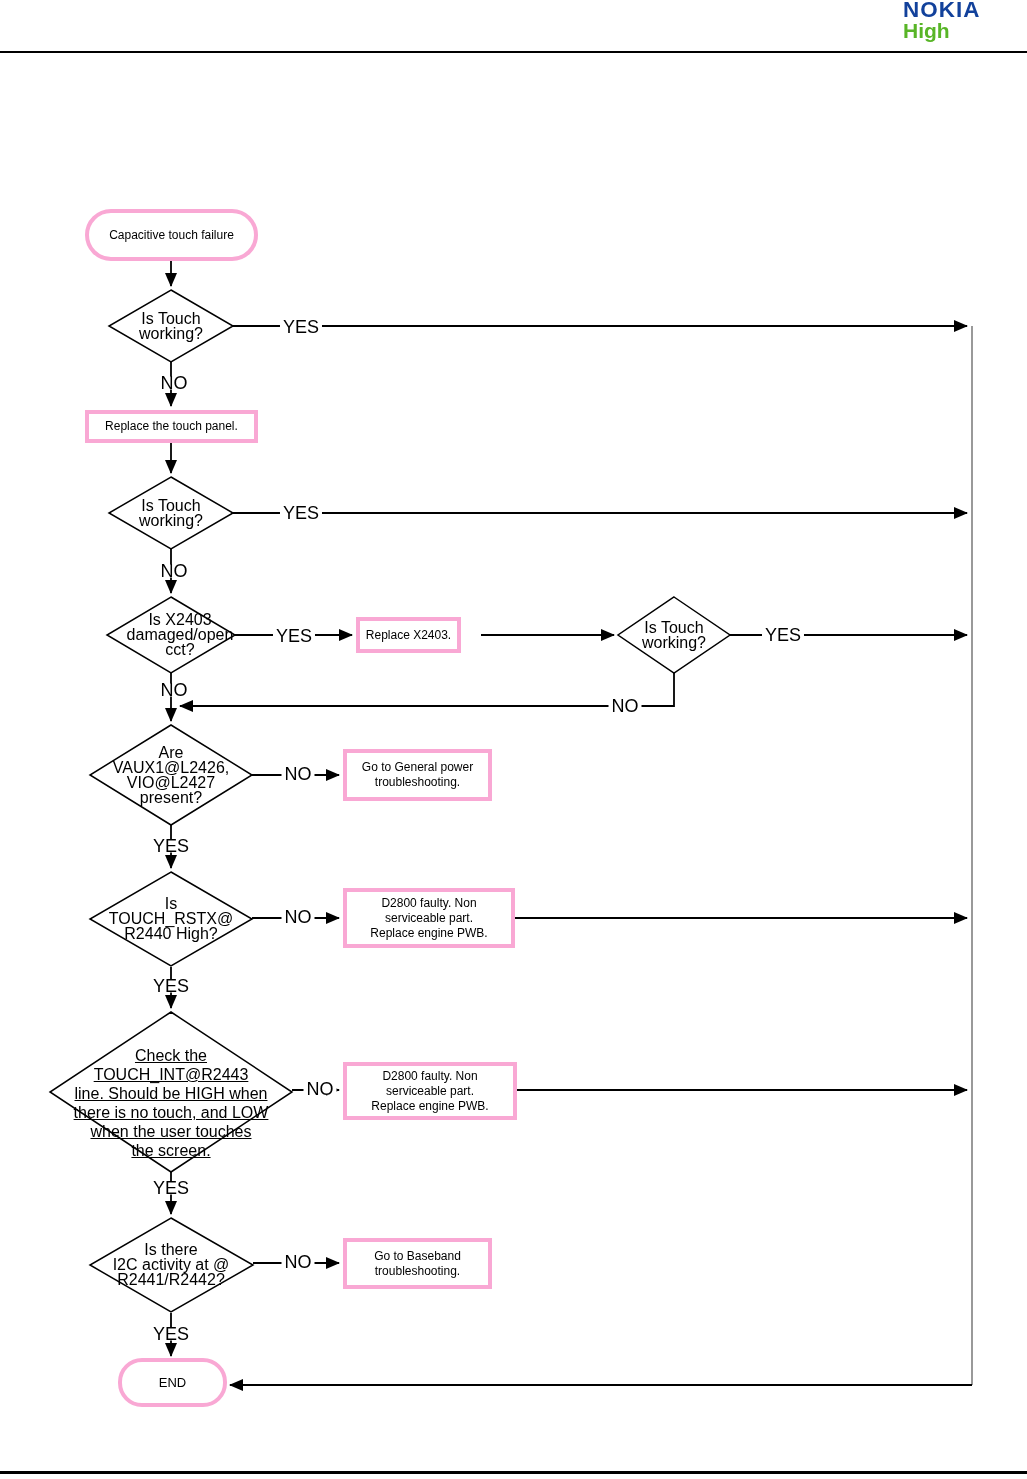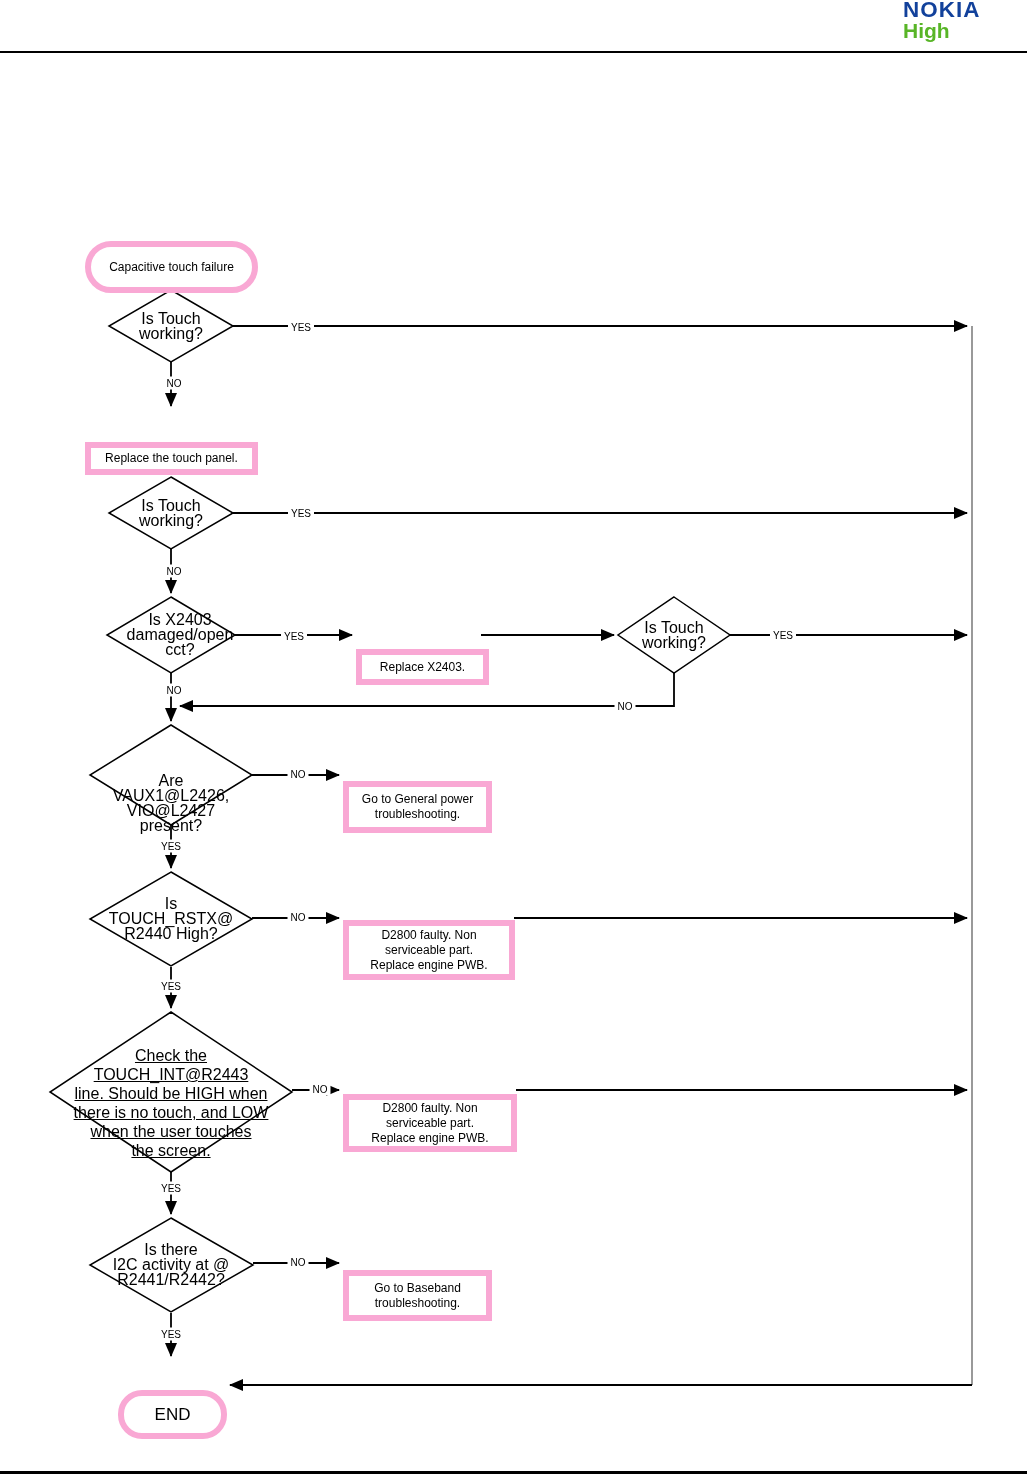--- a/index.html
+++ b/index.html
@@ -20,36 +20,36 @@
   .rule-bottom { position:absolute; left:0; top:1471px; width:1027px; height:3px; background:#000; }
 
   
   .wires { position:absolute; left:0; top:0; }
   .wire  { stroke:#000; stroke-width:1.8; fill:none; }
   .wire-thin { stroke:#555; stroke-width:1.2; fill:none; }
   .diamond { fill:#ffffff; stroke:#000; stroke-width:1.5; }
 
   
   .node {
-    position:absolute; box-sizing:border-box; border:6px solid #f9a8d4; background:#fff;
+    position:absolute; box-sizing:border-box; border:4px solid #f9a8d4; background:#fff;
     display:flex; align-items:center; justify-content:center; text-align:center;
-    font-size:12px; line-height:15px; white-space:pre-line;margin-top:32px;
+    font-size:12px; line-height:15px; white-space:pre-line;
   }
   .stadium { border-radius:26px; }
-  .end-node { border-radius:24px; font-size:17px; }
+  .end-node { border-radius:24px; font-size:13px; }
 
   .dtext {
     position:absolute; text-align:center; font-size:16px; line-height:15px;
     white-space:pre-line;
   }
   .dtext-big { line-height:19px;text-decoration:underline; }
 
   .lbl {
     position:absolute; transform:translate(-50%,-50%); background:#fff;
-    padding:0 3px; font-size:10px; line-height:13px;
+    padding:0 3px; font-size:18px; line-height:13px;
   }
 </style>
 </head>
 <body>
 
 <div class="page">
 
   <div class="brand">
     <span class="brand-nokia">NOKIA</span>
     <span class="brand-care">High</span>
@@ -94,21 +94,21 @@
     <polygon class="diamond" points="171,597 235,635 171,673 107,635"></polygon>
     <polygon class="diamond" points="674,597 730,635 674,673 618,635"></polygon>
     <polygon class="diamond" points="171,725 252,775 171,825 90,775"></polygon>
     <polygon class="diamond" points="171,872 252,919 171,966 90,919"></polygon>
     <polygon class="diamond" points="171,1012 292,1092 171,1172 50,1092"></polygon>
     <polygon class="diamond" points="171,1218 253,1265 171,1312 90,1265"></polygon>
   </svg>
 
   <div class="node stadium" style="left:85px; top:209px; width:173px; height:52px;">Capacitive touch failure</div>
   <div class="node" style="left:85px; top:410px; width:173px; height:33px;">Replace the touch panel.</div>
-  <div class="node" style="left:356px; top:617px; width:133px; height:36px;">Replace X2403.</div>
+  <div class="node" style="left:356px; top:617px; width:105px; height:36px;">Replace X2403.</div>
   <div class="node" style="left:343px; top:749px; width:149px; height:52px;">Go to General power
 troubleshooting.</div>
   <div class="node" style="left:343px; top:888px; width:172px; height:60px;">D2800 faulty. Non
 serviceable part.
 Replace engine PWB.</div>
   <div class="node" style="left:343px; top:1062px; width:174px; height:58px;">D2800 faulty. Non
 serviceable part.
 Replace engine PWB.</div>
   <div class="node" style="left:343px; top:1238px; width:149px; height:51px;">Go to Baseband
 troubleshooting.</div>
@@ -116,21 +116,21 @@
 
   <div class="dtext" style="left:101px; top:311px; width:140px;">Is Touch
 working?</div>
   <div class="dtext" style="left:101px; top:498px; width:140px;">Is Touch
 working?</div>
   <div class="dtext" style="left:110px; top:612px; width:140px;">Is X2403
 damaged/open
 cct?</div>
   <div class="dtext" style="left:604px; top:620px; width:140px;">Is Touch
 working?</div>
-  <div class="dtext" style="left:91px; top:745px; width:160px;margin-top:28px;">Are
+  <div class="dtext" style="left:91px; top:745px; width:160px;">Are
 VAUX1@L2426,
 VIO@L2427
 present?</div>
   <div class="dtext" style="left:91px; top:896px; width:160px;">Is
 TOUCH_RSTX@
 R2440 High?</div>
   <div class="dtext dtext-big" style="left:61px; top:1046px; width:220px;">Check the
 TOUCH_INT@R2443
 line. Should be HIGH when
 there is no touch, and LOW

